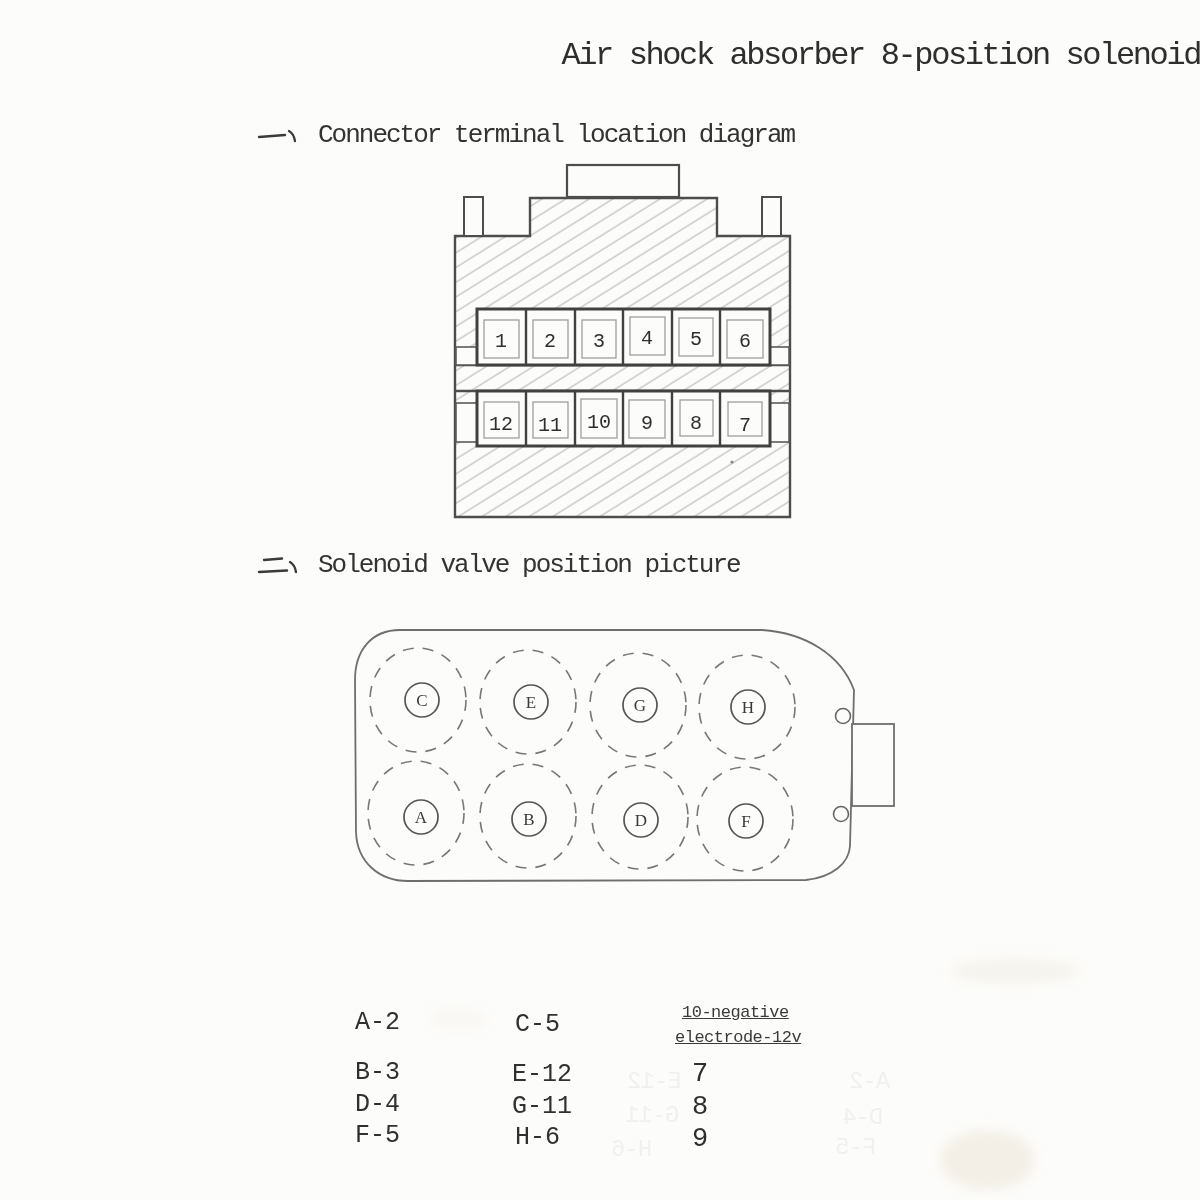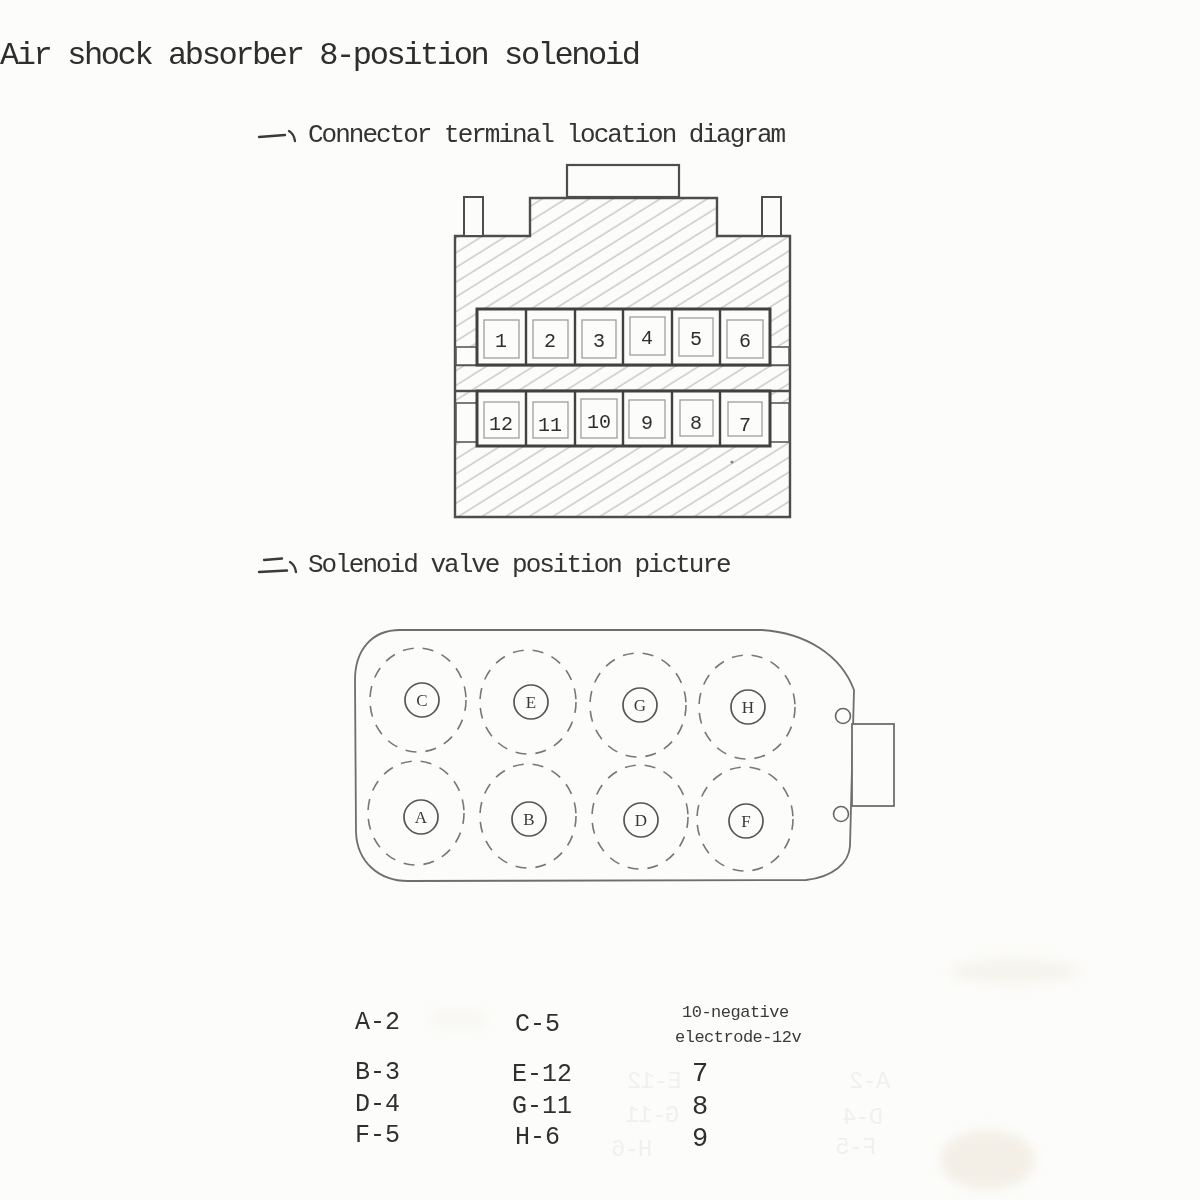--- a/index.html
+++ b/index.html
@@ -4,31 +4,31 @@
 <style>
   html,body{margin:0;padding:0;background:#e8e8e8;}
   .page{
     position:relative;width:1200px;height:1200px;overflow:hidden;
     background:#fcfcfa;
     font-family:"Liberation Mono","DejaVu Sans Mono",monospace;
     color:#383838;
   }
   .abs{position:absolute;}
   .title{
-    left:0;right:0;text-align:left;
+    left:0;right:0;text-align:right;
     font-size:32px;letter-spacing:-2.4px;color:#2e2e2e;
     line-height:36px;white-space:pre;
   }
   .section-heading{
-    display:flex;align-items:center;gap:8px;
+    display:flex;align-items:center;gap:18px;
     font-size:26px;letter-spacing:-2px;color:#333;white-space:pre;
   }
   .section-heading .cjk{flex:0 0 auto;}
   .witem{font-size:25px;letter-spacing:0;color:#303030;line-height:26px;white-space:pre;}
-  .wnote{font-size:17px;letter-spacing:-0.5px;color:#3a3a3a;line-height:18px;white-space:pre;}
+  .wnote{font-size:17px;letter-spacing:-0.5px;color:#3a3a3a;line-height:18px;white-space:pre;text-decoration:underline;}
   .wdigit{font-size:27px;color:#2f2f2f;line-height:28px;}
   .ghost{
     font-size:24px;color:#6b6b5d;opacity:0.08;letter-spacing:-1px;
     transform:scaleX(-1);white-space:pre;
   }
   .smudge{border-radius:50%;filter:blur(6px);pointer-events:none;}
   svg text{font-family:"Liberation Mono","DejaVu Sans Mono",monospace;}
   svg text.valve-letter{font-family:"Liberation Serif","DejaVu Serif",serif;}
 </style>
 </head>

